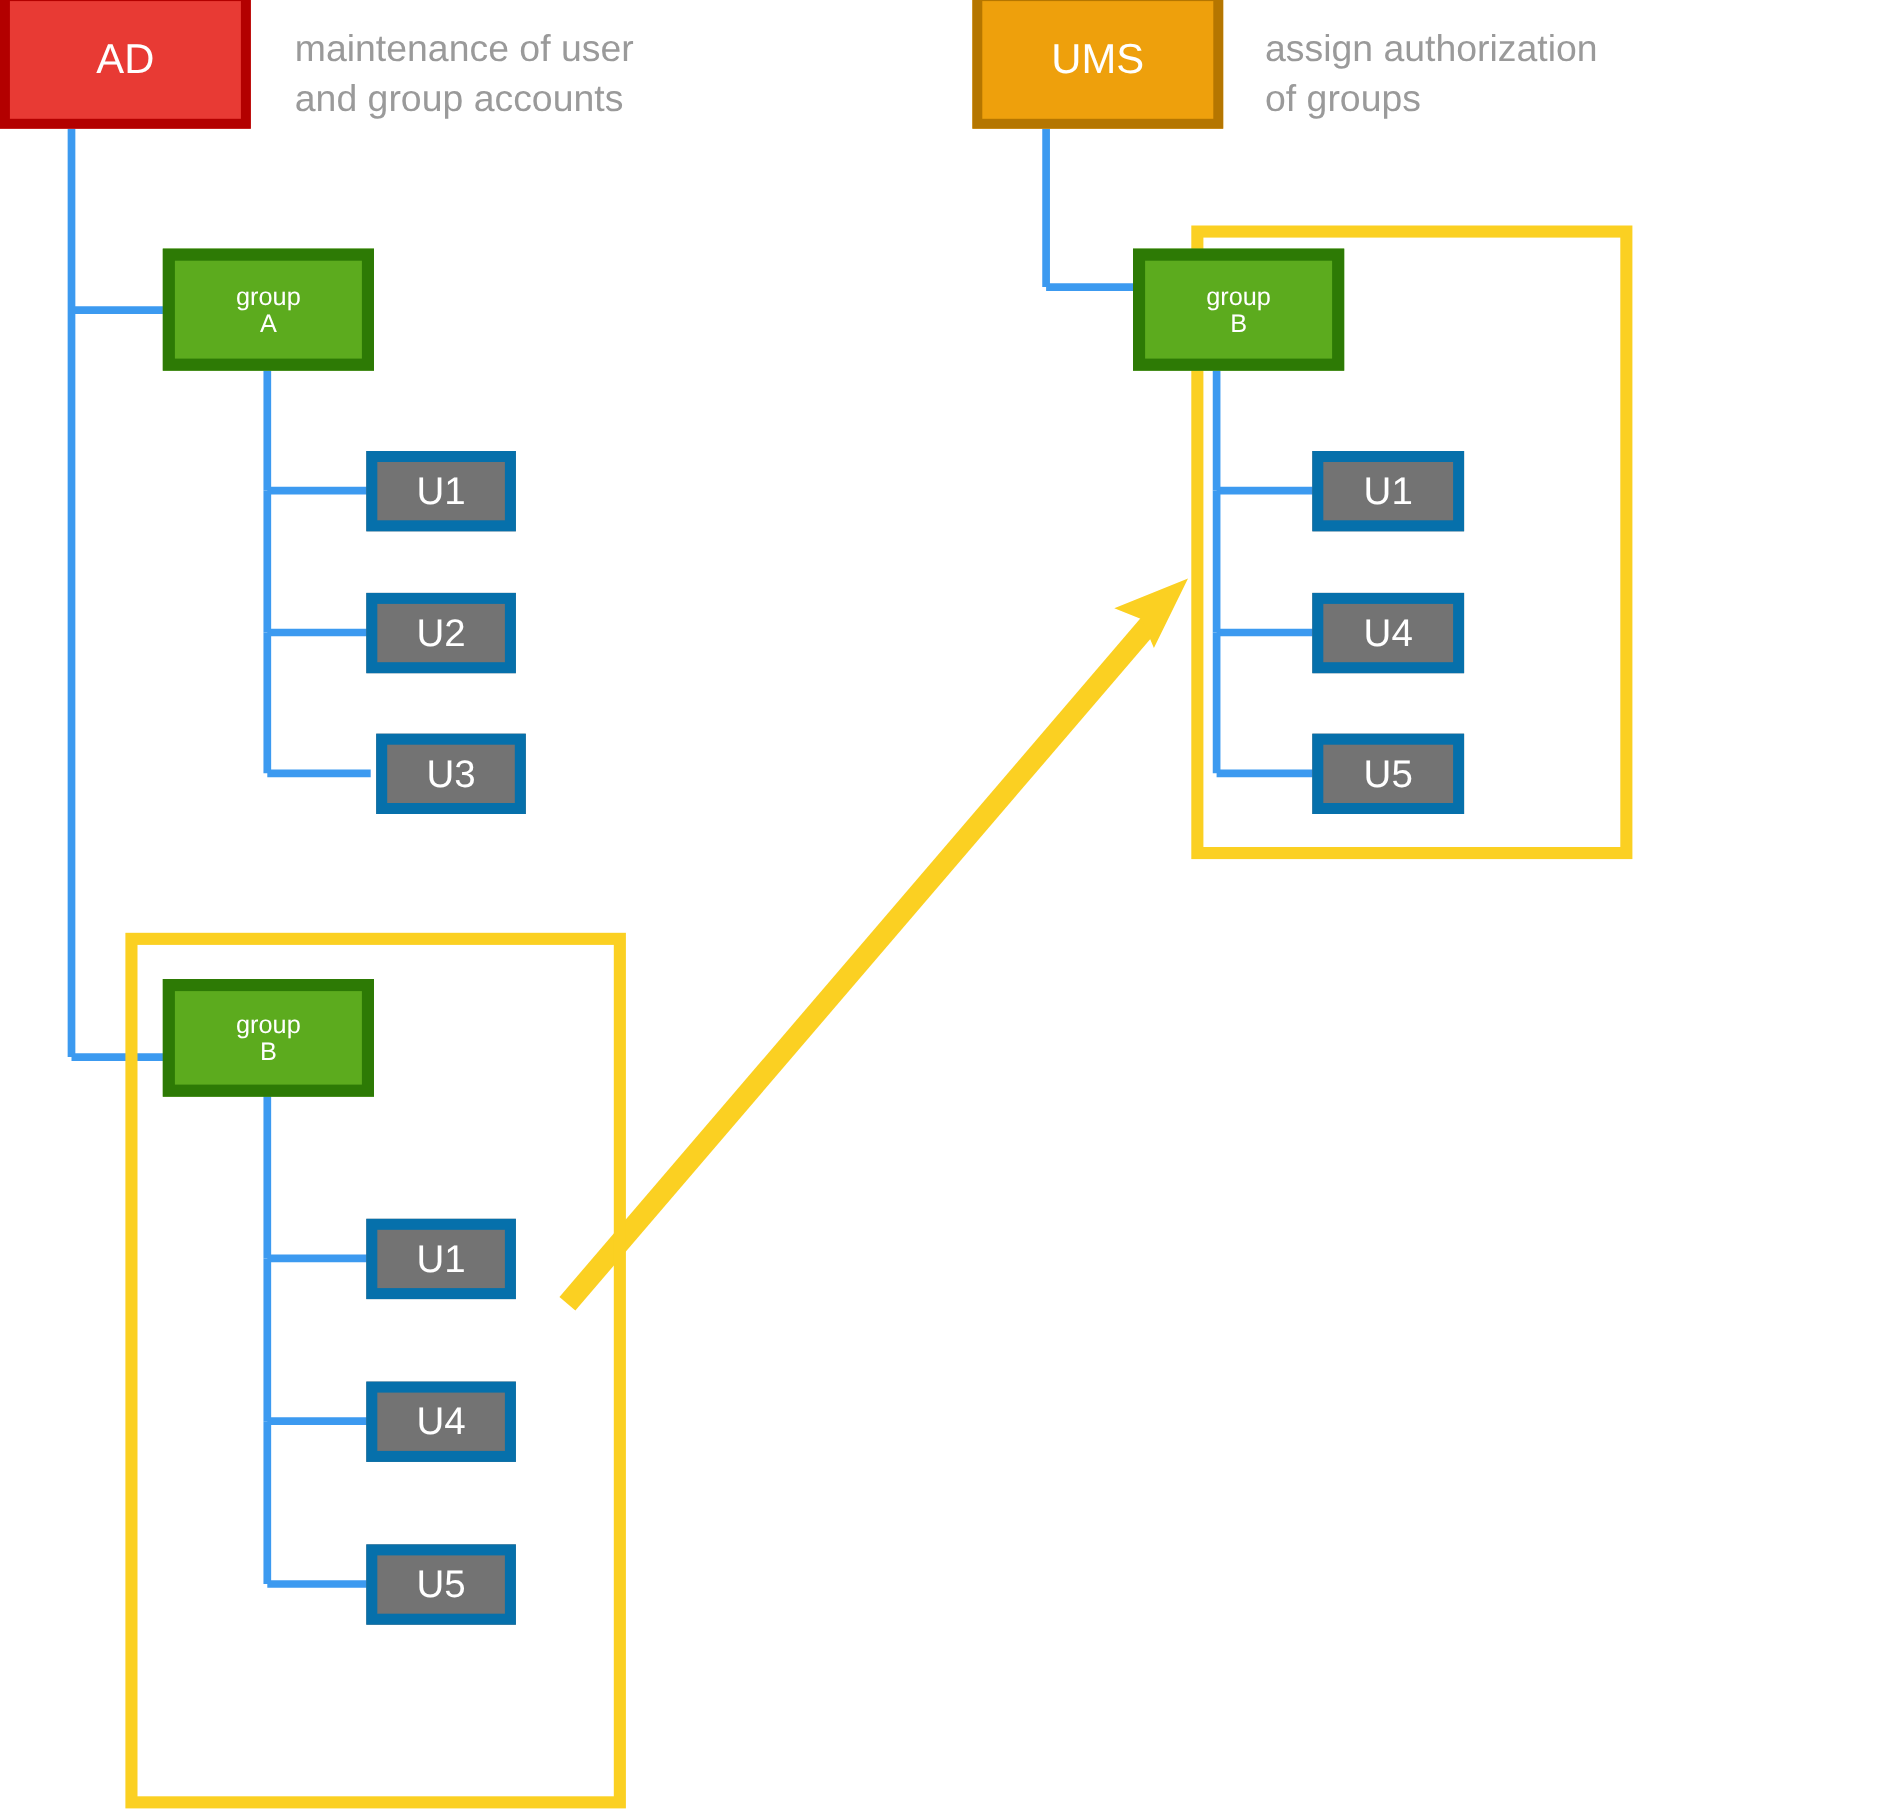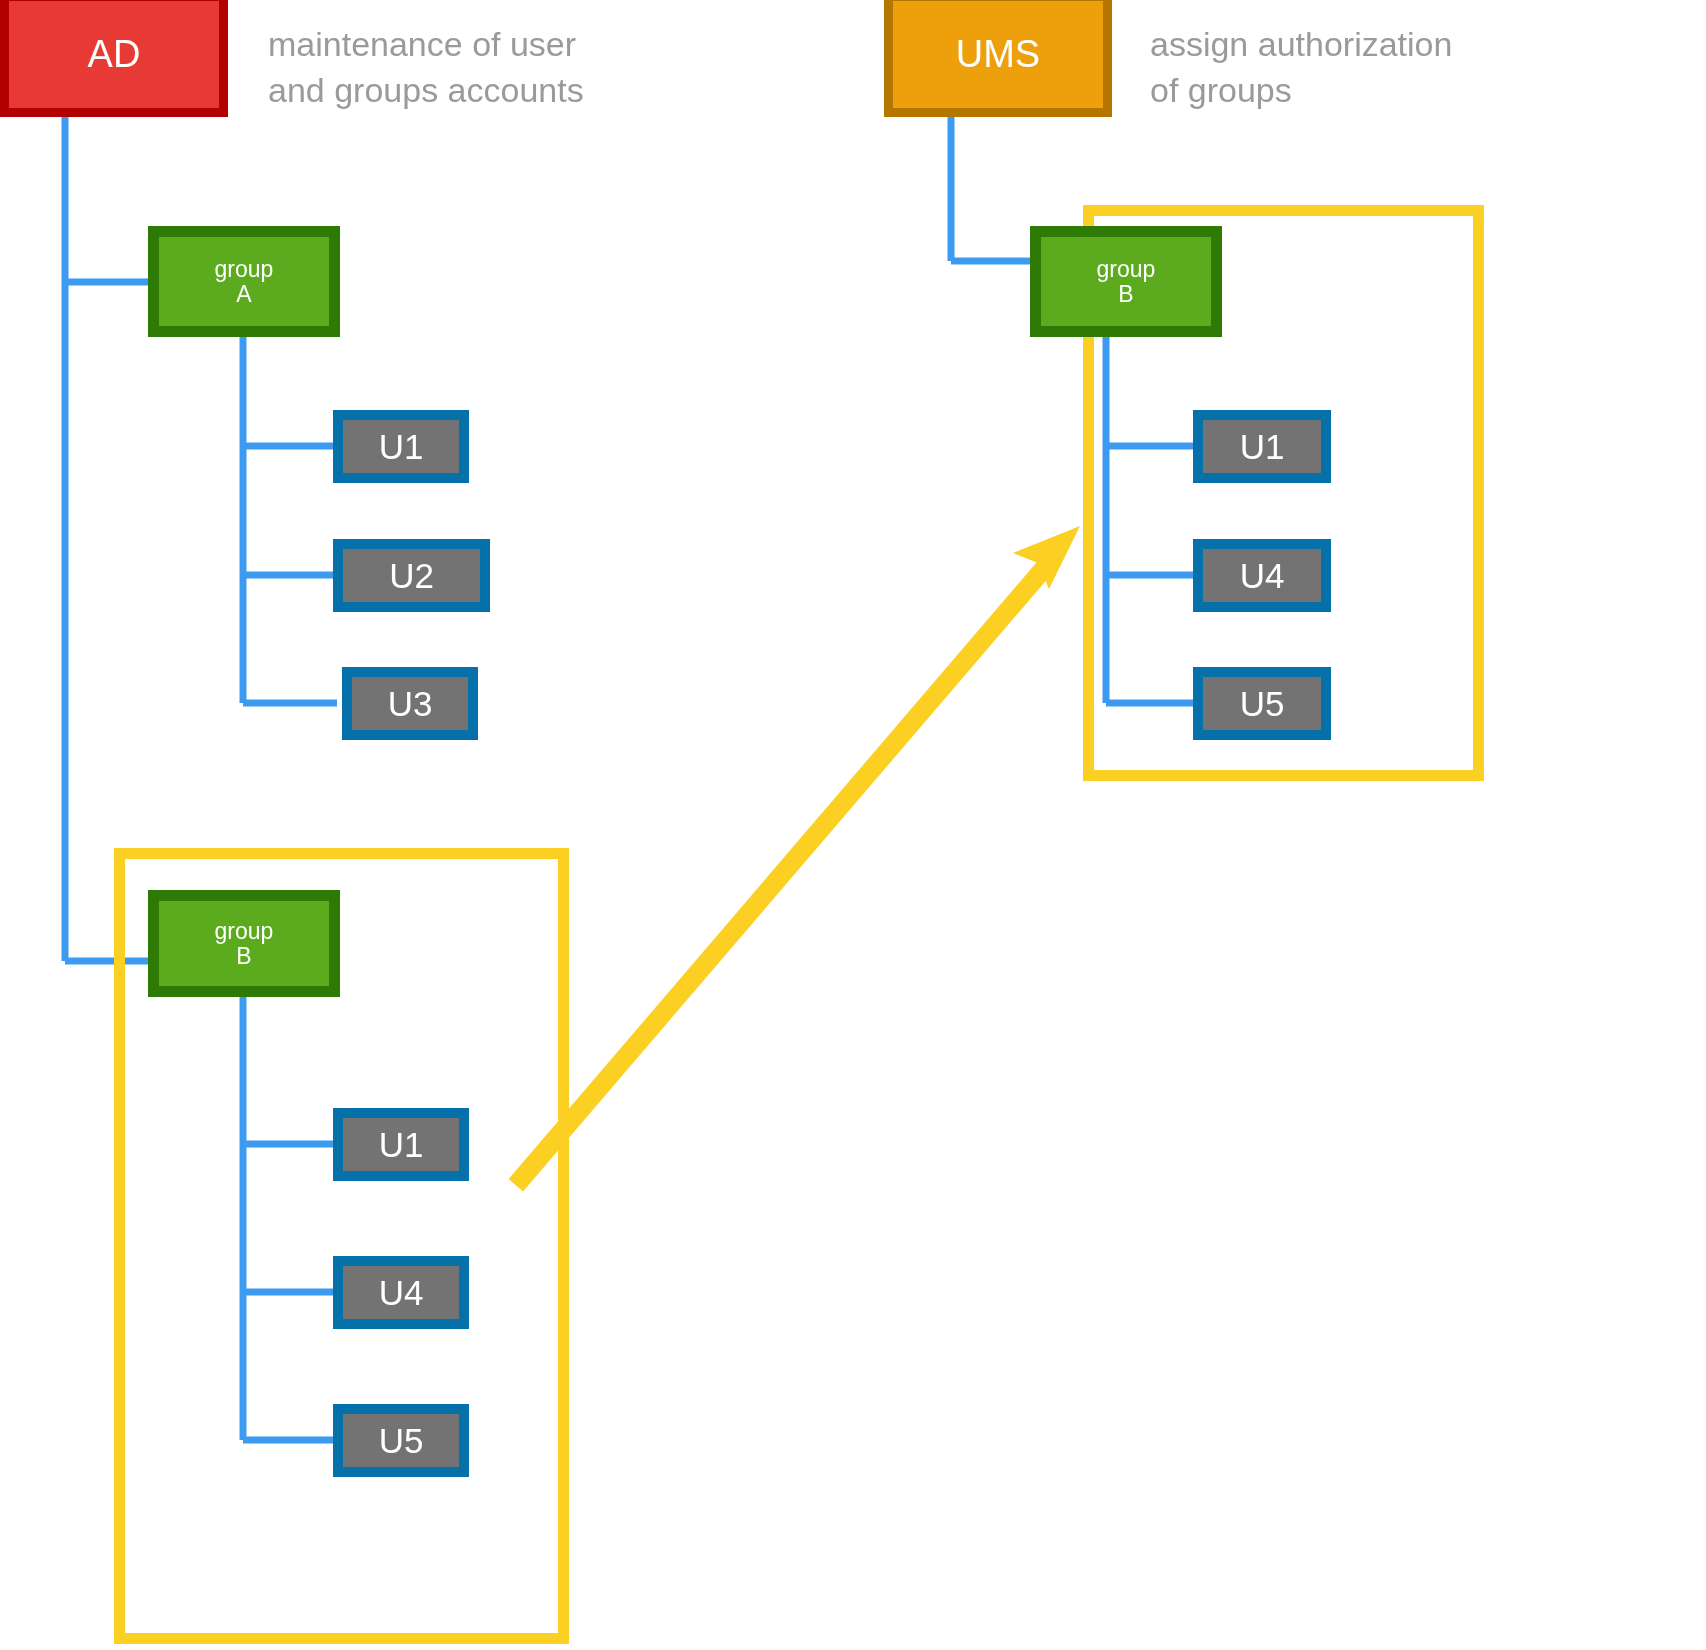--- a/index.html
+++ b/index.html
@@ -64,31 +64,31 @@
       <path d="M522,1178 L1046,566" stroke="#FBD022" stroke-width="19" fill="none" stroke-linecap="square"></path>
       <polygon points="1080,526 1013,553 1038,563 1049,589" fill="#FBD022"></polygon>
     </g>
   </svg>
 
   <div class="ybox" style="left:114px;top:848px;width:455px;height:796px;"></div>
   <div class="ybox" style="left:1083px;top:205px;width:401px;height:576px;"></div>
 
   <div class="node ad" style="left:0px;top:-8px;width:228px;height:125px;">AD</div>
   <div class="note" style="left:268px;top:22px;width:600px;">maintenance of user
-and groups accounts</div>
+and group accounts</div>
 
   <div class="node ums" style="left:884px;top:-8px;width:228px;height:125px;">UMS</div>
   <div class="note" style="left:1150px;top:22px;width:560px;">assign authorization
 of groups</div>
 
   <div class="node group" style="left:148px;top:226px;width:192px;height:111px;">group
 A</div>
 
   <div class="node user" style="left:333px;top:410px;width:136px;height:73px;">U1</div>
-  <div class="node user" style="left:333px;top:539px;width:157px;height:73px;">U2</div>
+  <div class="node user" style="left:333px;top:539px;width:136px;height:73px;">U2</div>
   <div class="node user" style="left:342px;top:667px;width:136px;height:73px;">U3</div>
 
   <div class="node group" style="left:148px;top:890px;width:192px;height:107px;">group
 B</div>
 
   <div class="node user" style="left:333px;top:1108px;width:136px;height:73px;">U1</div>
   <div class="node user" style="left:333px;top:1256px;width:136px;height:73px;">U4</div>
   <div class="node user" style="left:333px;top:1404px;width:136px;height:73px;">U5</div>
 
   <div class="node group" style="left:1030px;top:226px;width:192px;height:111px;">group

